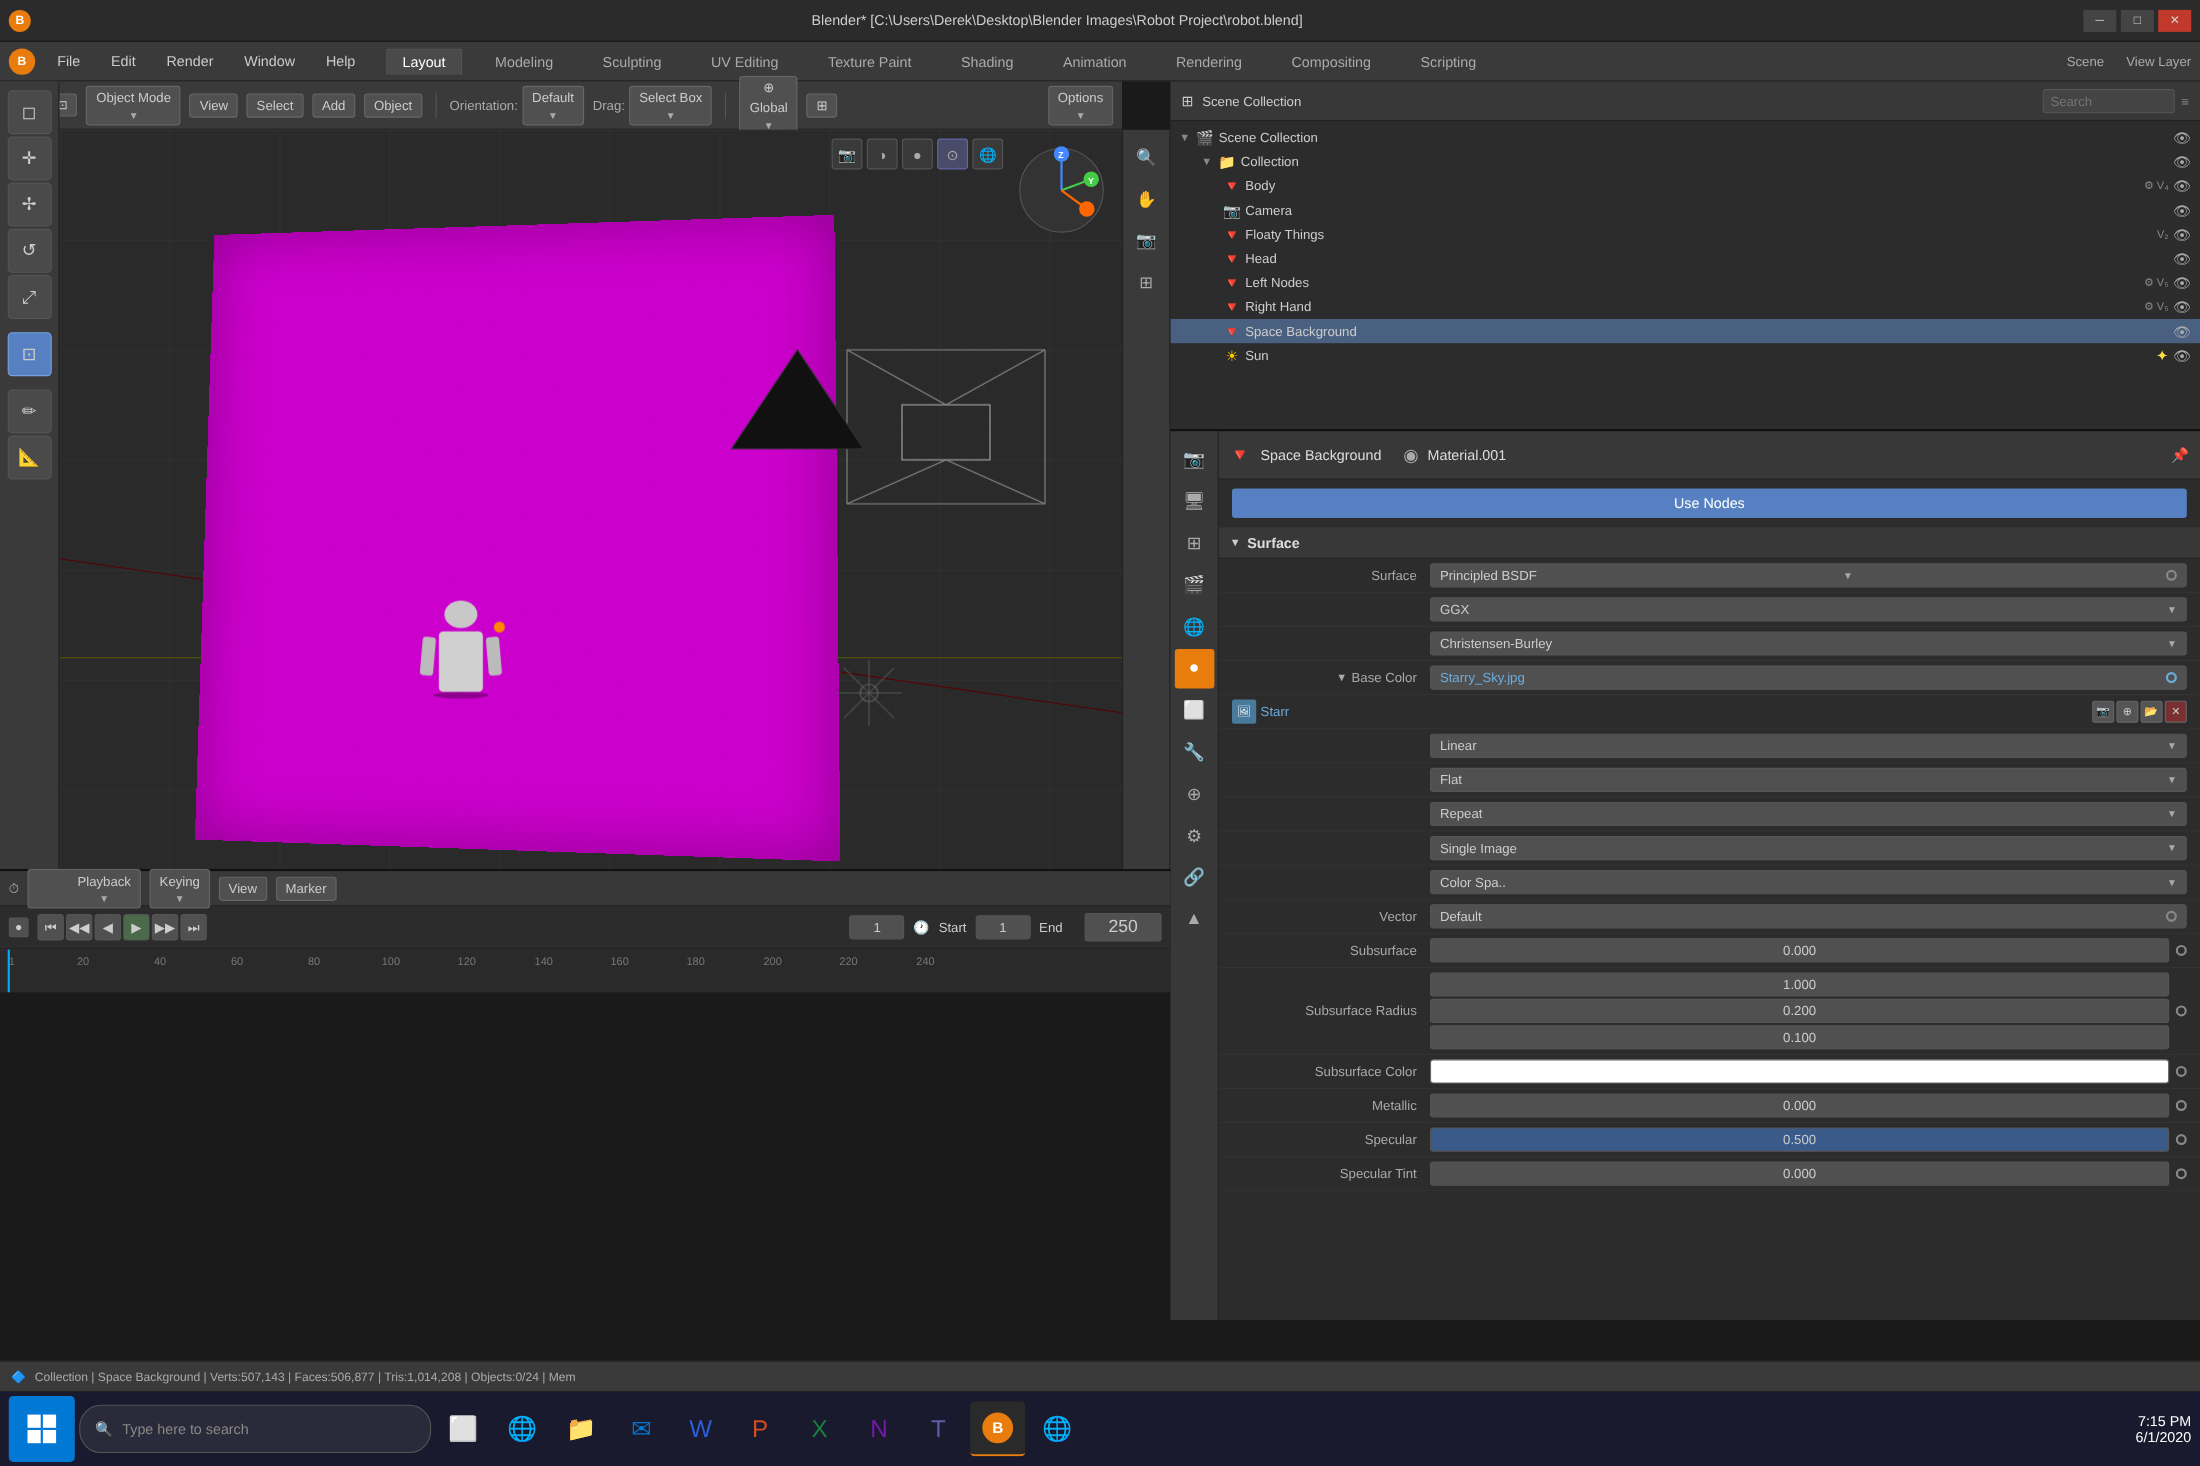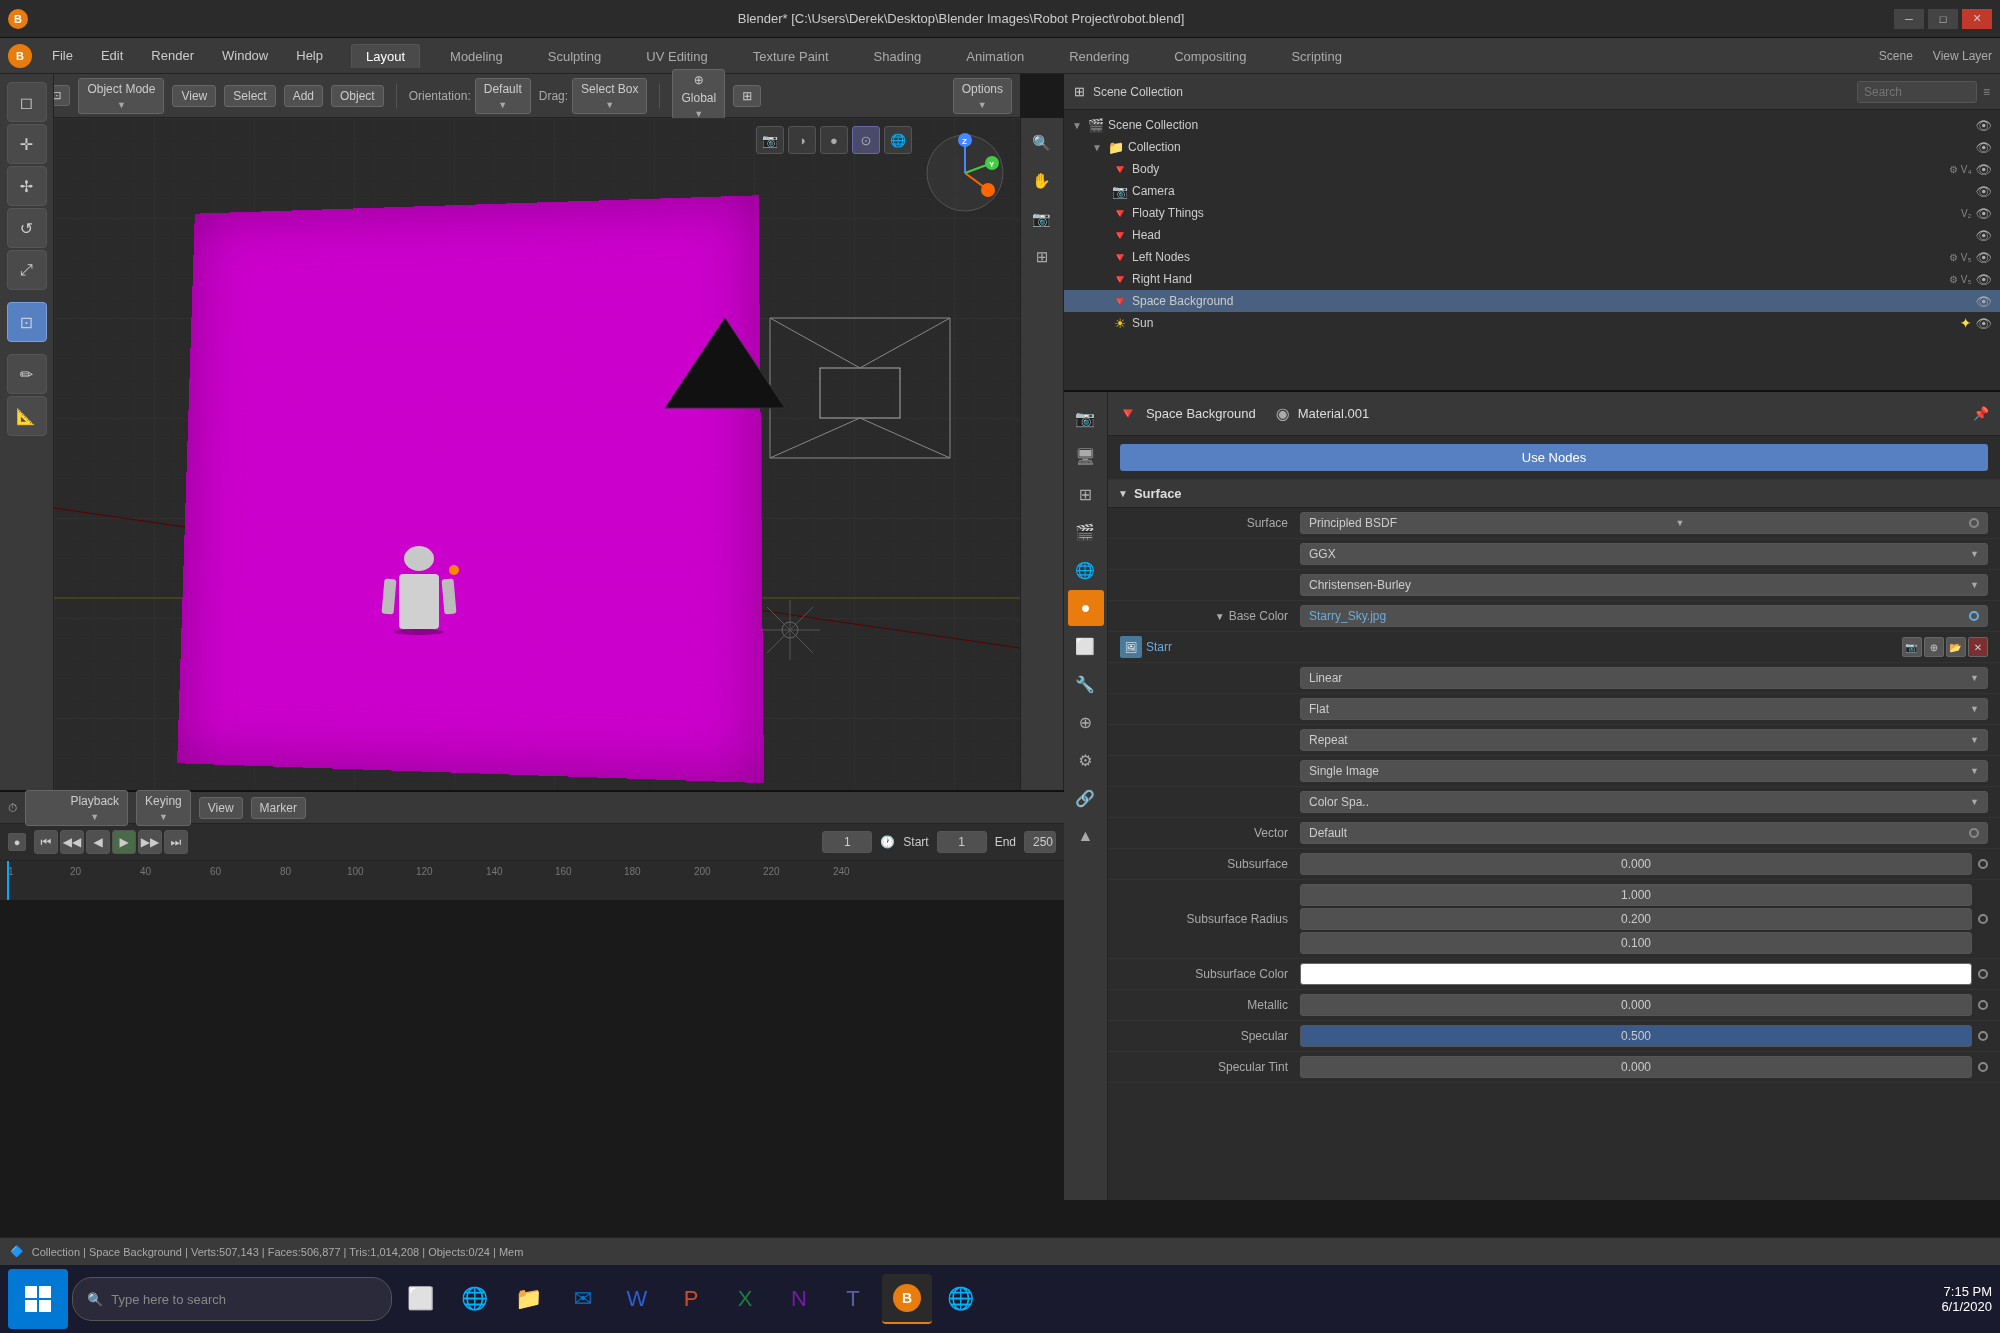--- a/index.html
+++ b/index.html
@@ -651,21 +651,21 @@
       <div class="tl-btn" style="background:#4a6a4a;">▶</div>
       <div class="tl-btn">▶▶</div>
       <div class="tl-btn">⏭</div>
     </div>
     <div style="margin-left:auto;display:flex;align-items:center;gap:8px;font-size:12px;">
       <div class="mat-num-input" style="width:50px;font-size:12px;">1</div>
       <span>🕐</span>
       <span>Start</span>
       <div class="mat-num-input" style="width:50px;font-size:12px;">1</div>
       <span>End</span>
-      <div class="mat-num-input" style="width:32px;font-size:12px;">250</div>
+      <div class="mat-num-input" style="width:70px;font-size:16px;margin-left:12px;">250</div>
     </div>
   </div>
 
   <div id="timeline-bar">
     <svg width="100%" height="40" xmlns="http://www.w3.org/2000/svg">
       <rect width="100%" height="40" fill="#2a2a2a"></rect>
 
       <g fill="#777" font-size="10">
         <text x="8" y="14">1</text>
         <text x="70" y="14">20</text>

